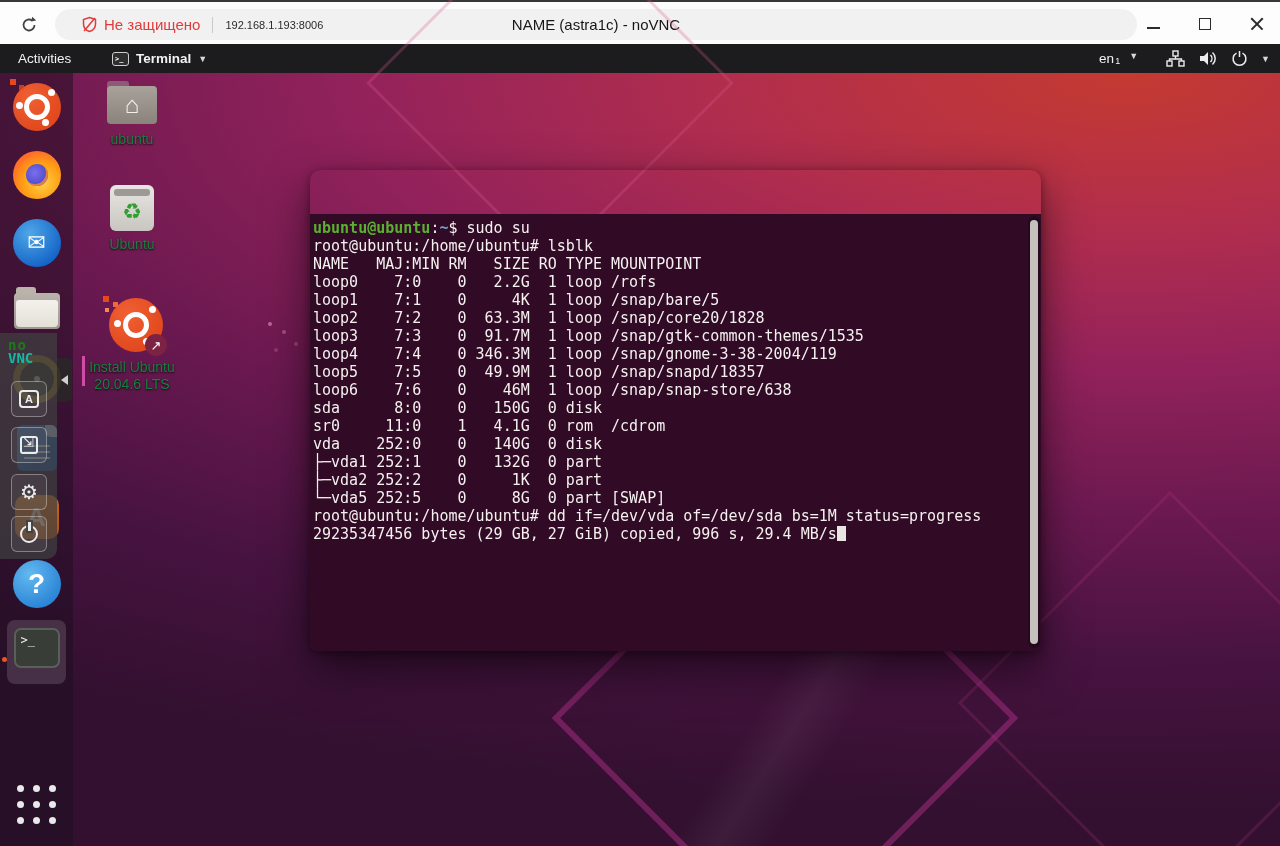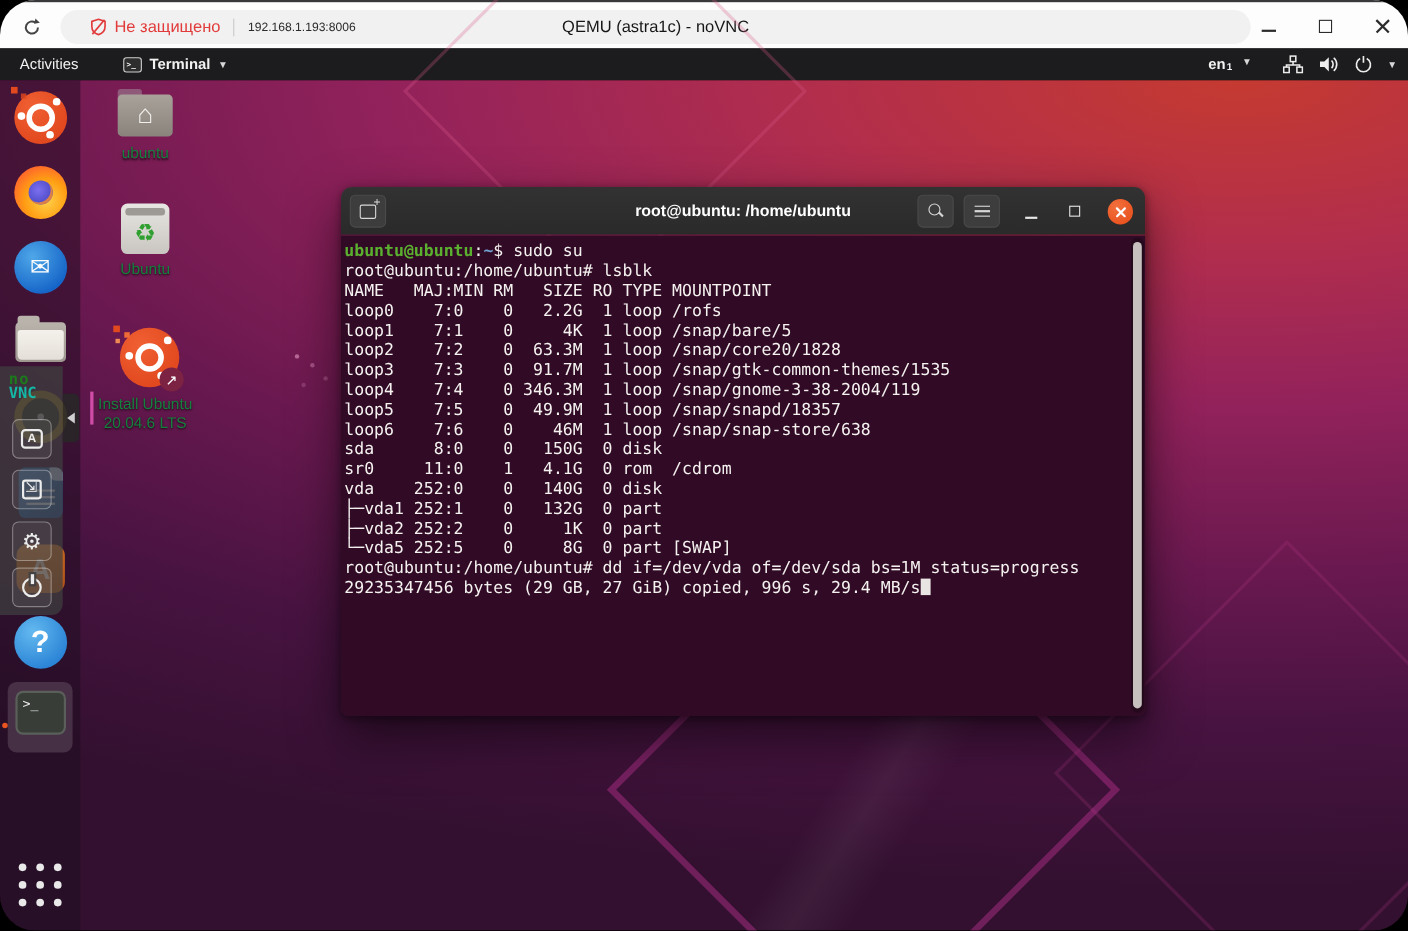--- a/index.html
+++ b/index.html
@@ -1,18 +1,18 @@
 <!DOCTYPE html>
 <html><head>
 <meta charset="utf-8">
 <style>
   * { margin:0; padding:0; box-sizing:border-box; }
   html,body { width:1280px; height:846px; }
   body { font-family:"Liberation Sans", sans-serif; overflow:hidden; background:#000; }
-  #stage { position:relative; width:1280px; height:846px; overflow:hidden;border-radius:32px; }
+  #stage { position:relative; width:1280px; height:846px; overflow:hidden; }
 
   
   .browser-bar { position:absolute; left:0; top:0; width:1280px; height:44px; background:#fdfdfd; border-top:2px solid #38383a; }
   .omnibox { position:absolute; left:55px; top:7px; width:1082px; height:31px; background:#f1f1f1; border-radius:16px; display:flex; align-items:center; }
   .reload-btn { position:absolute; left:16px; top:10px; width:26px; height:26px; display:flex; align-items:center; justify-content:center; }
   .sec-badge { display:flex; align-items:center; gap:6px; margin-left:26px; color:#e23b3b; font-size:15px; }
   .omni-sep { width:1px; height:16px; background:#c9c9c9; margin:0 12px; }
   .omni-url { font-size:11px; color:#2a2a2a; }
   .omni-title { position:absolute; left:0; right:0; text-align:center; font-size:15px; color:#161616; pointer-events:none; }
   .win-controls { position:absolute; right:8px; top:0; height:44px; display:flex; align-items:center; gap:22px; }
@@ -24,21 +24,21 @@
   .wc-x::before { transform:rotate(45deg); } .wc-x::after { transform:rotate(-45deg); }
 
   
   .gnome-bar { position:absolute; left:0; top:44px; width:1280px; height:29px; background:#1c1c1e; color:#f2f2f2; font-size:13.5px; }
   .gb-activities { position:absolute; left:12px; top:0; height:29px; display:flex; align-items:center; padding:0 6px; }
   .gb-app { position:absolute; left:106px; top:0; height:29px; display:flex; align-items:center; gap:7px; padding:0 6px; font-weight:700; }
   .gb-term-ico { width:17px; height:14px; background:#2e2e2e; border:1px solid #cfcfcf; border-radius:3px; color:#fff; font-size:7px; font-family:"DejaVu Sans Mono",monospace; line-height:12px; padding-left:2px; }
   .gb-caret { font-size:9px; color:#d8d8d8; }
   .gb-clock { position:absolute; left:595px; width:170px; top:0; height:29px; display:flex; align-items:center; justify-content:center; font-weight:700; }
   .gb-right { position:absolute; right:10px; top:0; height:29px; display:flex; align-items:center; gap:14px; }
-  .gb-kbd { display:flex; align-items:flex-start; gap:1px; font-weight:700; }
+  .gb-kbd { display:flex; align-items:flex-start; gap:1px; font-weight:400; }
   .gb-kbd sub { font-size:9px; margin-top:5px; }
   .gb-status { display:flex; align-items:center; gap:13px; margin-left:14px; }
 
   
   .desktop { position:absolute; left:0; top:73px; width:1280px; height:773px;
     background:
       radial-gradient(150% 95% at 88% 0%, #c53a31 0%, #b02d4e 22%, #93225b 40%, #6b1950 60%, #471340 80%, #331030 100%);
   }
   .wp-shape { position:absolute; border:3px solid rgba(210,70,165,0.30); transform:rotate(45deg); }
   .wp-shape.s1 { left:620px; top:480px; width:330px; height:330px; border-width:6px; border-color:rgba(196,52,150,0.42); }
@@ -150,21 +150,21 @@
     <div class="omnibox">
       <div class="sec-badge">
         <svg width="17" height="17" viewBox="0 0 17 17">
           <path d="M8.5 1.5 L14.5 3.5 V8 C14.5 12 11.5 14.5 8.5 15.5 C5.5 14.5 2.5 12 2.5 8 V3.5 Z" fill="none" stroke="#e23b3b" stroke-width="1.5"></path>
           <line x1="3" y1="15" x2="14" y2="2" stroke="#e23b3b" stroke-width="1.5"></line>
         </svg>
         <span>Не защищено</span>
       </div>
       <div class="omni-sep"></div>
       <span class="omni-url">192.168.1.193:8006</span>
-      <div class="omni-title">QEMU (astra1c) - noVNC</div>
+      <div class="omni-title">NAME (astra1c) - noVNC</div>
     </div>
     <div class="win-controls">
       <div class="wc">
           <div class="wc-min-bar"></div>
         </div>
       <div class="wc">
           <div class="wc-max-box"></div>
         </div>
       <div class="wc">
           <div class="wc-x"></div>
@@ -332,41 +332,20 @@
     </div>
     <div class="nv-btn" style="top:183px;">
       <div class="nv-pwr"></div>
     </div>
   </div>
   <div class="novnc-handle">
     <div class="tri"></div>
   </div>
 
   <div class="term-win">
-    <div class="term-titlebar">
-      <div class="tb-btn" style="left:8px;">
-        <div class="newtab-ico"></div>
-      </div>
-      <div class="tb-title">root@ubuntu: /home/ubuntu</div>
-      <div class="tb-btn" style="left:524px;">
-        <div class="search-ico"></div>
-      </div>
-      <div class="tb-btn" style="left:566px;">
-        <div class="menu-ico"></div>
-      </div>
-      <div class="tw-min" style="left:614px;">
-          <span></span>
-        </div>
-      <div class="tw-max" style="left:654px;">
-          <span></span>
-        </div>
-      <div class="tw-close" style="left:697px;">
-          <div class="x"></div>
-        </div>
-    </div>
     <div class="term-body">
       <div class="term-text"><div><span class="seg-green">ubuntu@ubuntu</span><span class="seg-fg">:</span><span class="seg-blue">~</span><span class="seg-fg">$ sudo su</span></div><div><span class="seg-fg">root@ubuntu:/home/ubuntu# lsblk</span></div><div><span class="seg-fg">NAME   MAJ:MIN RM   SIZE RO TYPE MOUNTPOINT</span></div><div><span class="seg-fg">loop0    7:0    0   2.2G  1 loop /rofs</span></div><div><span class="seg-fg">loop1    7:1    0     4K  1 loop /snap/bare/5</span></div><div><span class="seg-fg">loop2    7:2    0  63.3M  1 loop /snap/core20/1828</span></div><div><span class="seg-fg">loop3    7:3    0  91.7M  1 loop /snap/gtk-common-themes/1535</span></div><div><span class="seg-fg">loop4    7:4    0 346.3M  1 loop /snap/gnome-3-38-2004/119</span></div><div><span class="seg-fg">loop5    7:5    0  49.9M  1 loop /snap/snapd/18357</span></div><div><span class="seg-fg">loop6    7:6    0    46M  1 loop /snap/snap-store/638</span></div><div><span class="seg-fg">sda      8:0    0   150G  0 disk</span></div><div><span class="seg-fg">sr0     11:0    1   4.1G  0 rom  /cdrom</span></div><div><span class="seg-fg">vda    252:0    0   140G  0 disk</span></div><div><span class="seg-fg">├─vda1 252:1    0   132G  0 part</span></div><div><span class="seg-fg">├─vda2 252:2    0     1K  0 part</span></div><div><span class="seg-fg">└─vda5 252:5    0     8G  0 part [SWAP]</span></div><div><span class="seg-fg">root@ubuntu:/home/ubuntu# dd if=/dev/vda of=/dev/sda bs=1M status=progress</span></div><div><span class="seg-fg">29235347456 bytes (29 GB, 27 GiB) copied, 996 s, 29.4 MB/s</span><span class="cursor"></span></div></div>
       <div class="term-scrollbar">
         <div class="term-thumb"></div>
       </div>
     </div>
   </div>
 
 </div>
 

